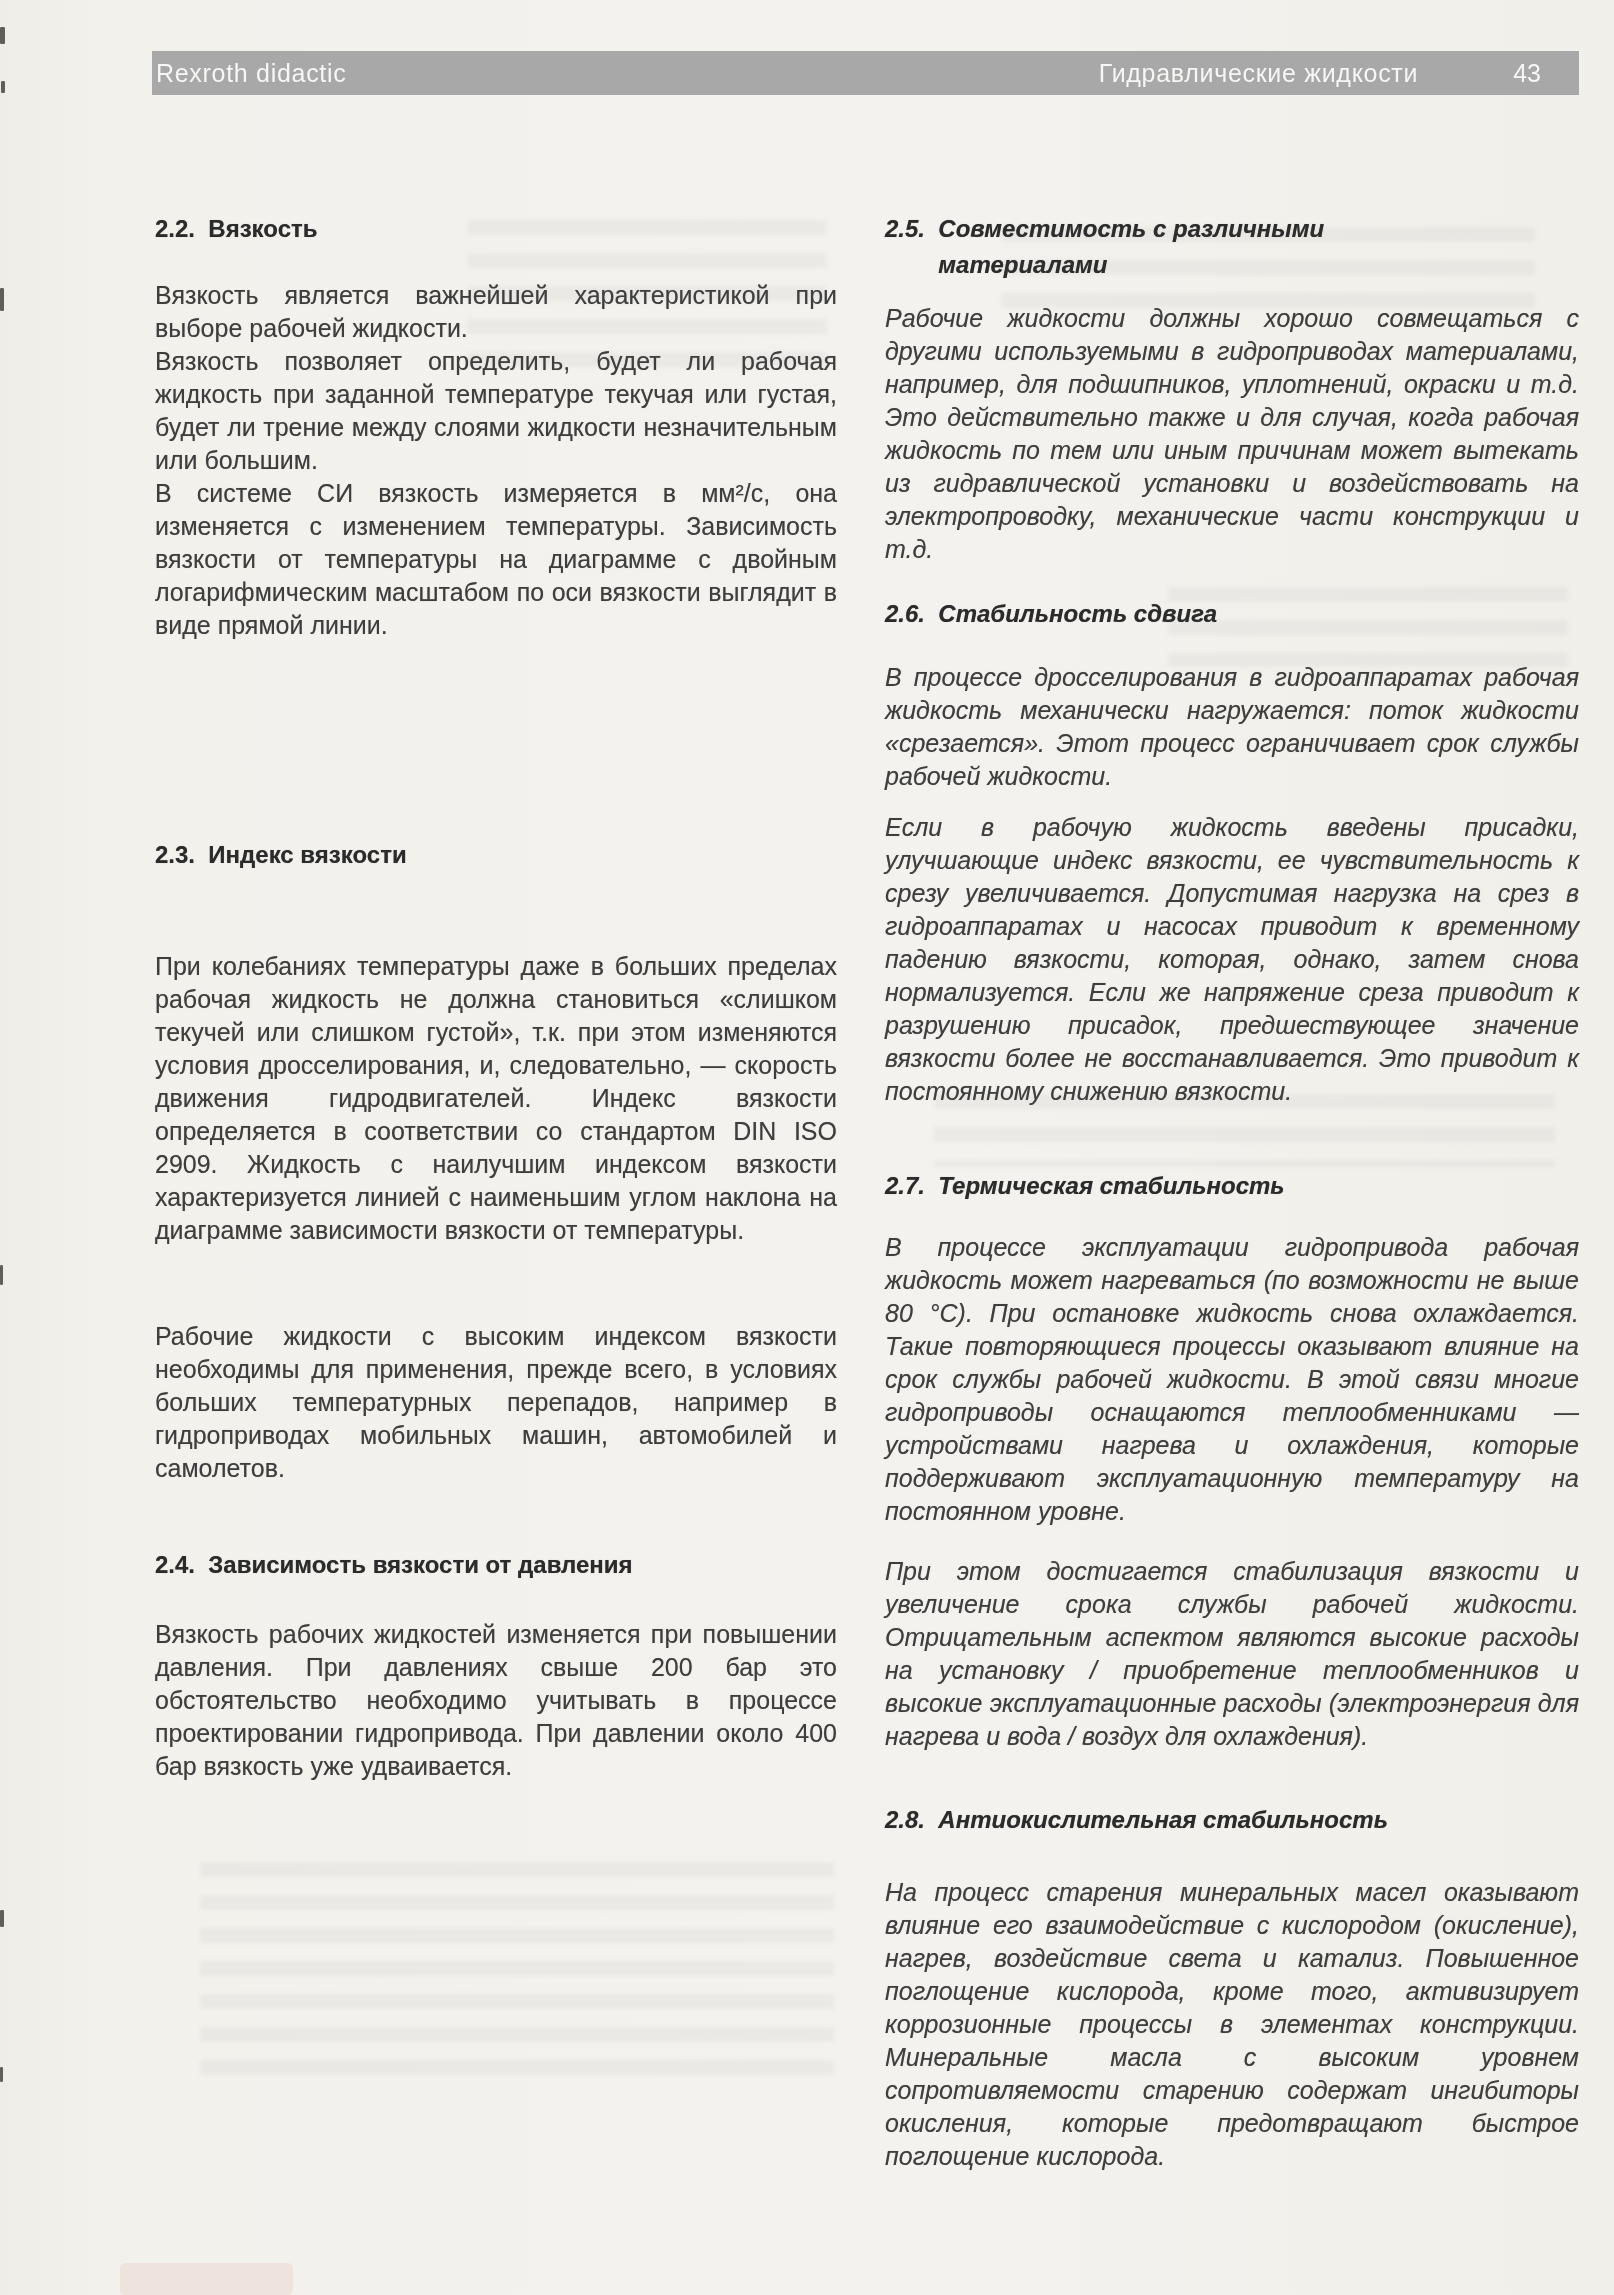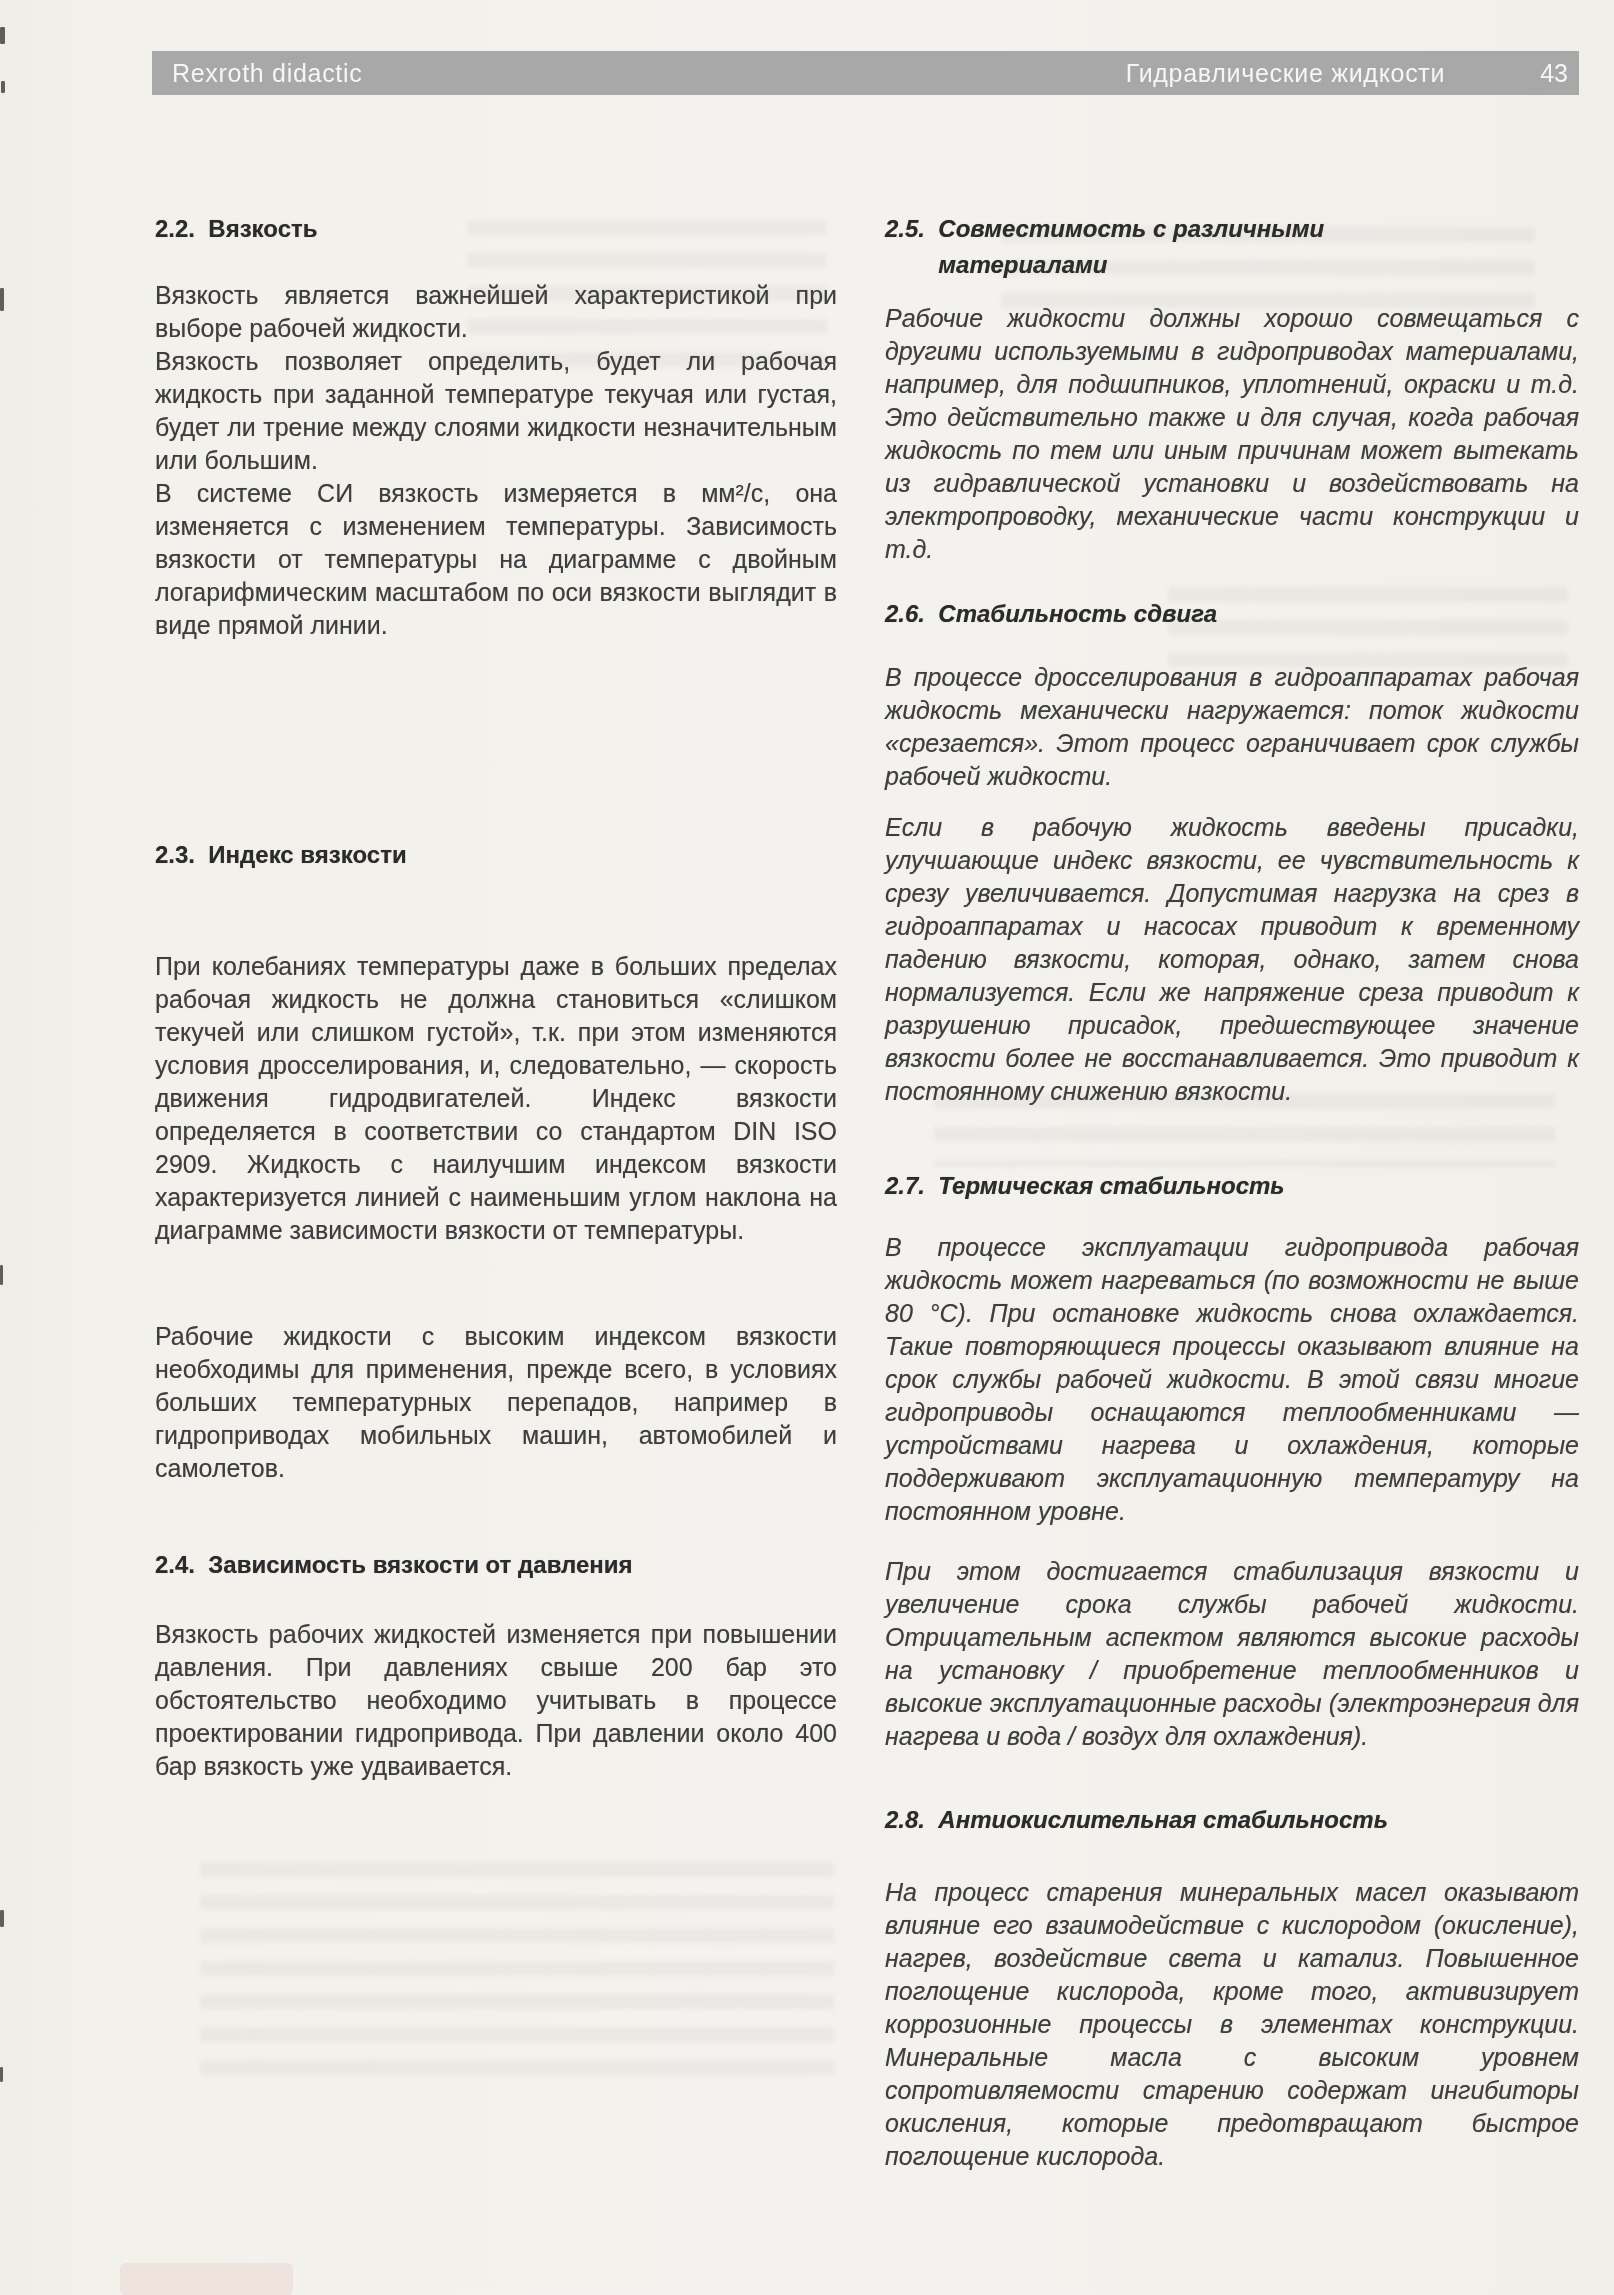--- a/index.html
+++ b/index.html
@@ -15,24 +15,24 @@
     background:linear-gradient(90deg,#efede8 0%, #f3f1ec 6%, #f3f2ee 60%, #f1efe9 100%);
   }
   
   .header-bar {
     position:absolute; left:152px; top:51px; width:1427px; height:44px;
     background:#a8a8a8;
     display:flex; align-items:center;
     color:#f6f6f4;
     font-size:25px;
   }
-  .brand { padding-left:20px; letter-spacing:0.7px; }
+  .brand { padding-left:4px; letter-spacing:0.7px; }
   .spacer { flex:1; }
   .htitle { letter-spacing:0.7px; margin-right:95px; }
-  .pagenum { margin-right:11px; }
+  .pagenum { margin-right:38px; }
   
   .col { position:absolute; top:0; height:100%; }
   .col-left  { left:155px;  width:682px; }
   .col-right { left:885px; width:694px;font-style:italic; }
   
   .heading {
     position:absolute;
     display:flex; gap:13.3px;
     font-size:24px; font-weight:700; line-height:36px;
     color:#2b2b2b;

